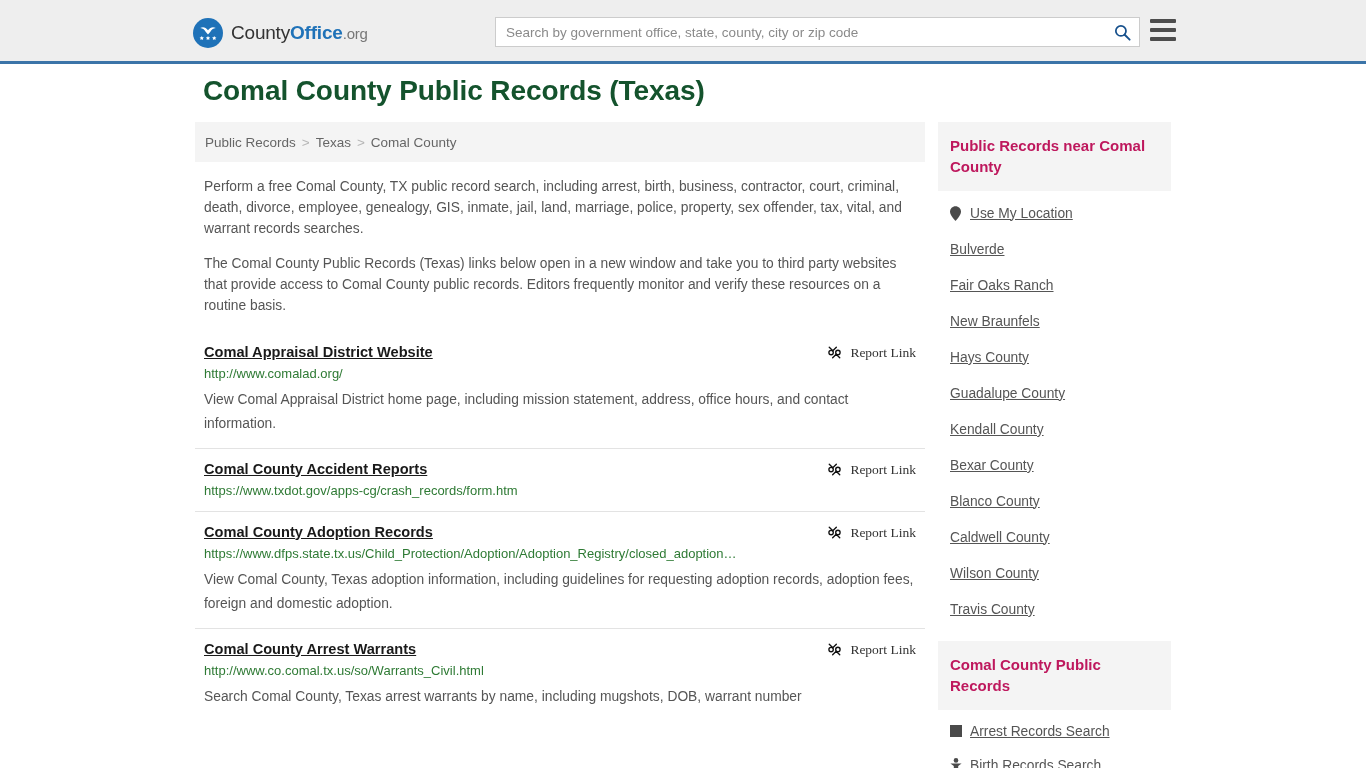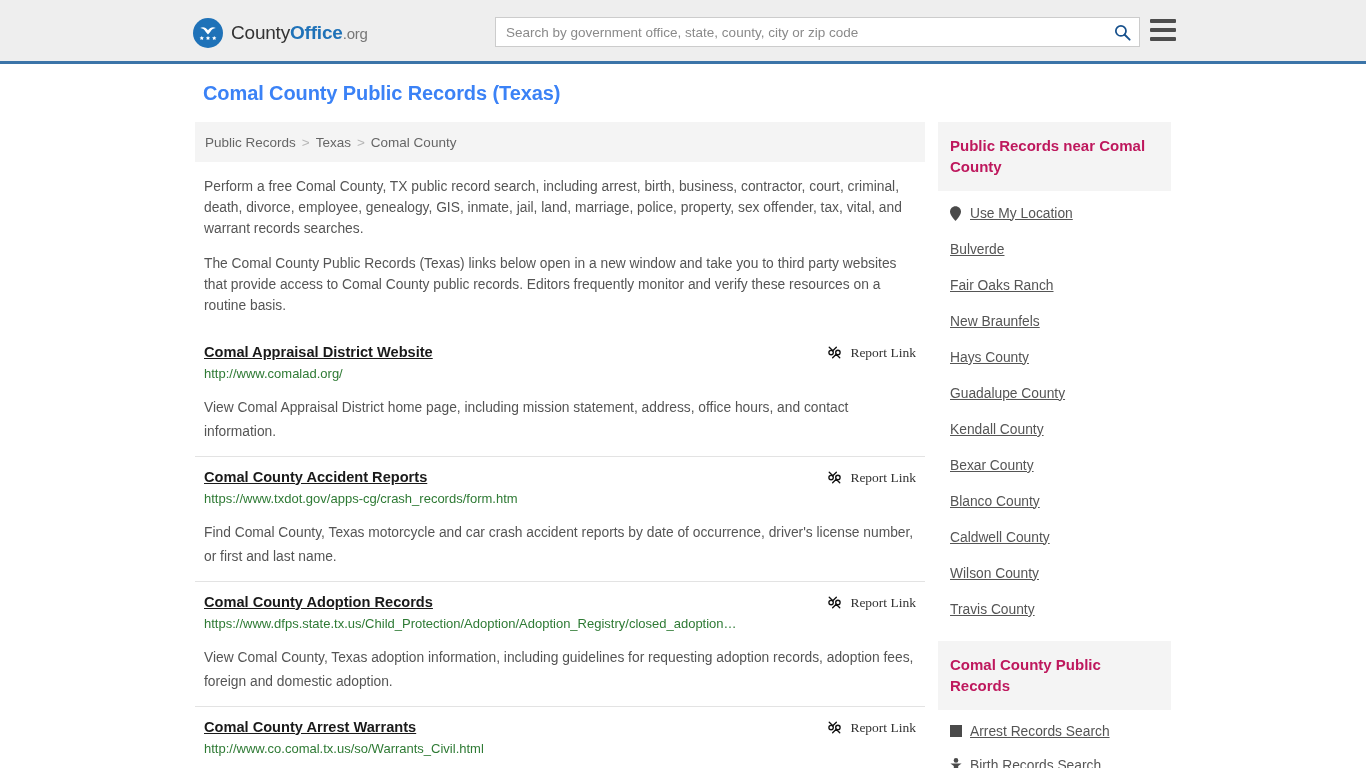--- a/index.html
+++ b/index.html
@@ -108,24 +108,24 @@
   }
 
   
   #page {
     position: relative;
     width: 1366px;
   }
   #page-title {
     position: absolute;
     left: 203px;
-    top: 18px;
-    font-size: 20px;
+    top: 11px;
+    font-size: 28px;
     font-weight: bold;
-    color: #3b82f6;
+    color: #14532d;
     margin: 0;
     letter-spacing: -0.1px;
   }
   #content-col {
     position: absolute;
     left: 195px;
     top: 58px;
     width: 730px;
   }
   #side-col {
@@ -200,21 +200,21 @@
   .result-url {
     display: block;
     margin-top: 5px;
     color: #2e7a34;
     font-size: 13px;
     text-decoration: none;
     line-height: 16px;
     word-break: break-all;
   }
   .result-desc {
-    margin-top: 14px;
+    margin-top: 6px;
     font-size: 13.8px;
     line-height: 24px;
     color: #555555;
   }
 
   
   .side-box-head {
     background: #f4f4f4;
     padding: 13px 12px 14px 12px;
     font-size: 15px;
@@ -320,21 +320,20 @@
           <a class="report-link" href="#">
             <svg width="17" height="17" viewBox="0 0 24 24">
               <path d="M9.6 9.6 L4.6 4.6 M9.6 9.6 L14.6 4.6 M14.4 14.4 L19.4 19.4 M14.4 14.4 L9.4 19.4" stroke="#111111" stroke-width="1.9" fill="none" stroke-linecap="round"></path>
               <circle cx="7.2" cy="12.1" r="3.1" fill="none" stroke="#111111" stroke-width="1.9"></circle>
               <circle cx="16.8" cy="11.9" r="3.1" fill="none" stroke="#111111" stroke-width="1.9"></circle>
             </svg>
             <span class="report-label">Report Link</span>
           </a>
         </div>
         <a class="result-url" href="#">https://www.txdot.gov/apps-cg/crash_records/form.htm</a>
-        <div class="result-desc">Find Comal County, Texas motorcycle and car crash accident reports by date of occurrence, driver's license number, or first and last name.</div>
       </div>
 
       <div class="result">
         <div class="result-head">
           <a class="result-title" href="#">Comal County Adoption Records</a>
           <a class="report-link" href="#">
             <svg width="17" height="17" viewBox="0 0 24 24">
               <path d="M9.6 9.6 L4.6 4.6 M9.6 9.6 L14.6 4.6 M14.4 14.4 L19.4 19.4 M14.4 14.4 L9.4 19.4" stroke="#111111" stroke-width="1.9" fill="none" stroke-linecap="round"></path>
               <circle cx="7.2" cy="12.1" r="3.1" fill="none" stroke="#111111" stroke-width="1.9"></circle>
               <circle cx="16.8" cy="11.9" r="3.1" fill="none" stroke="#111111" stroke-width="1.9"></circle>

